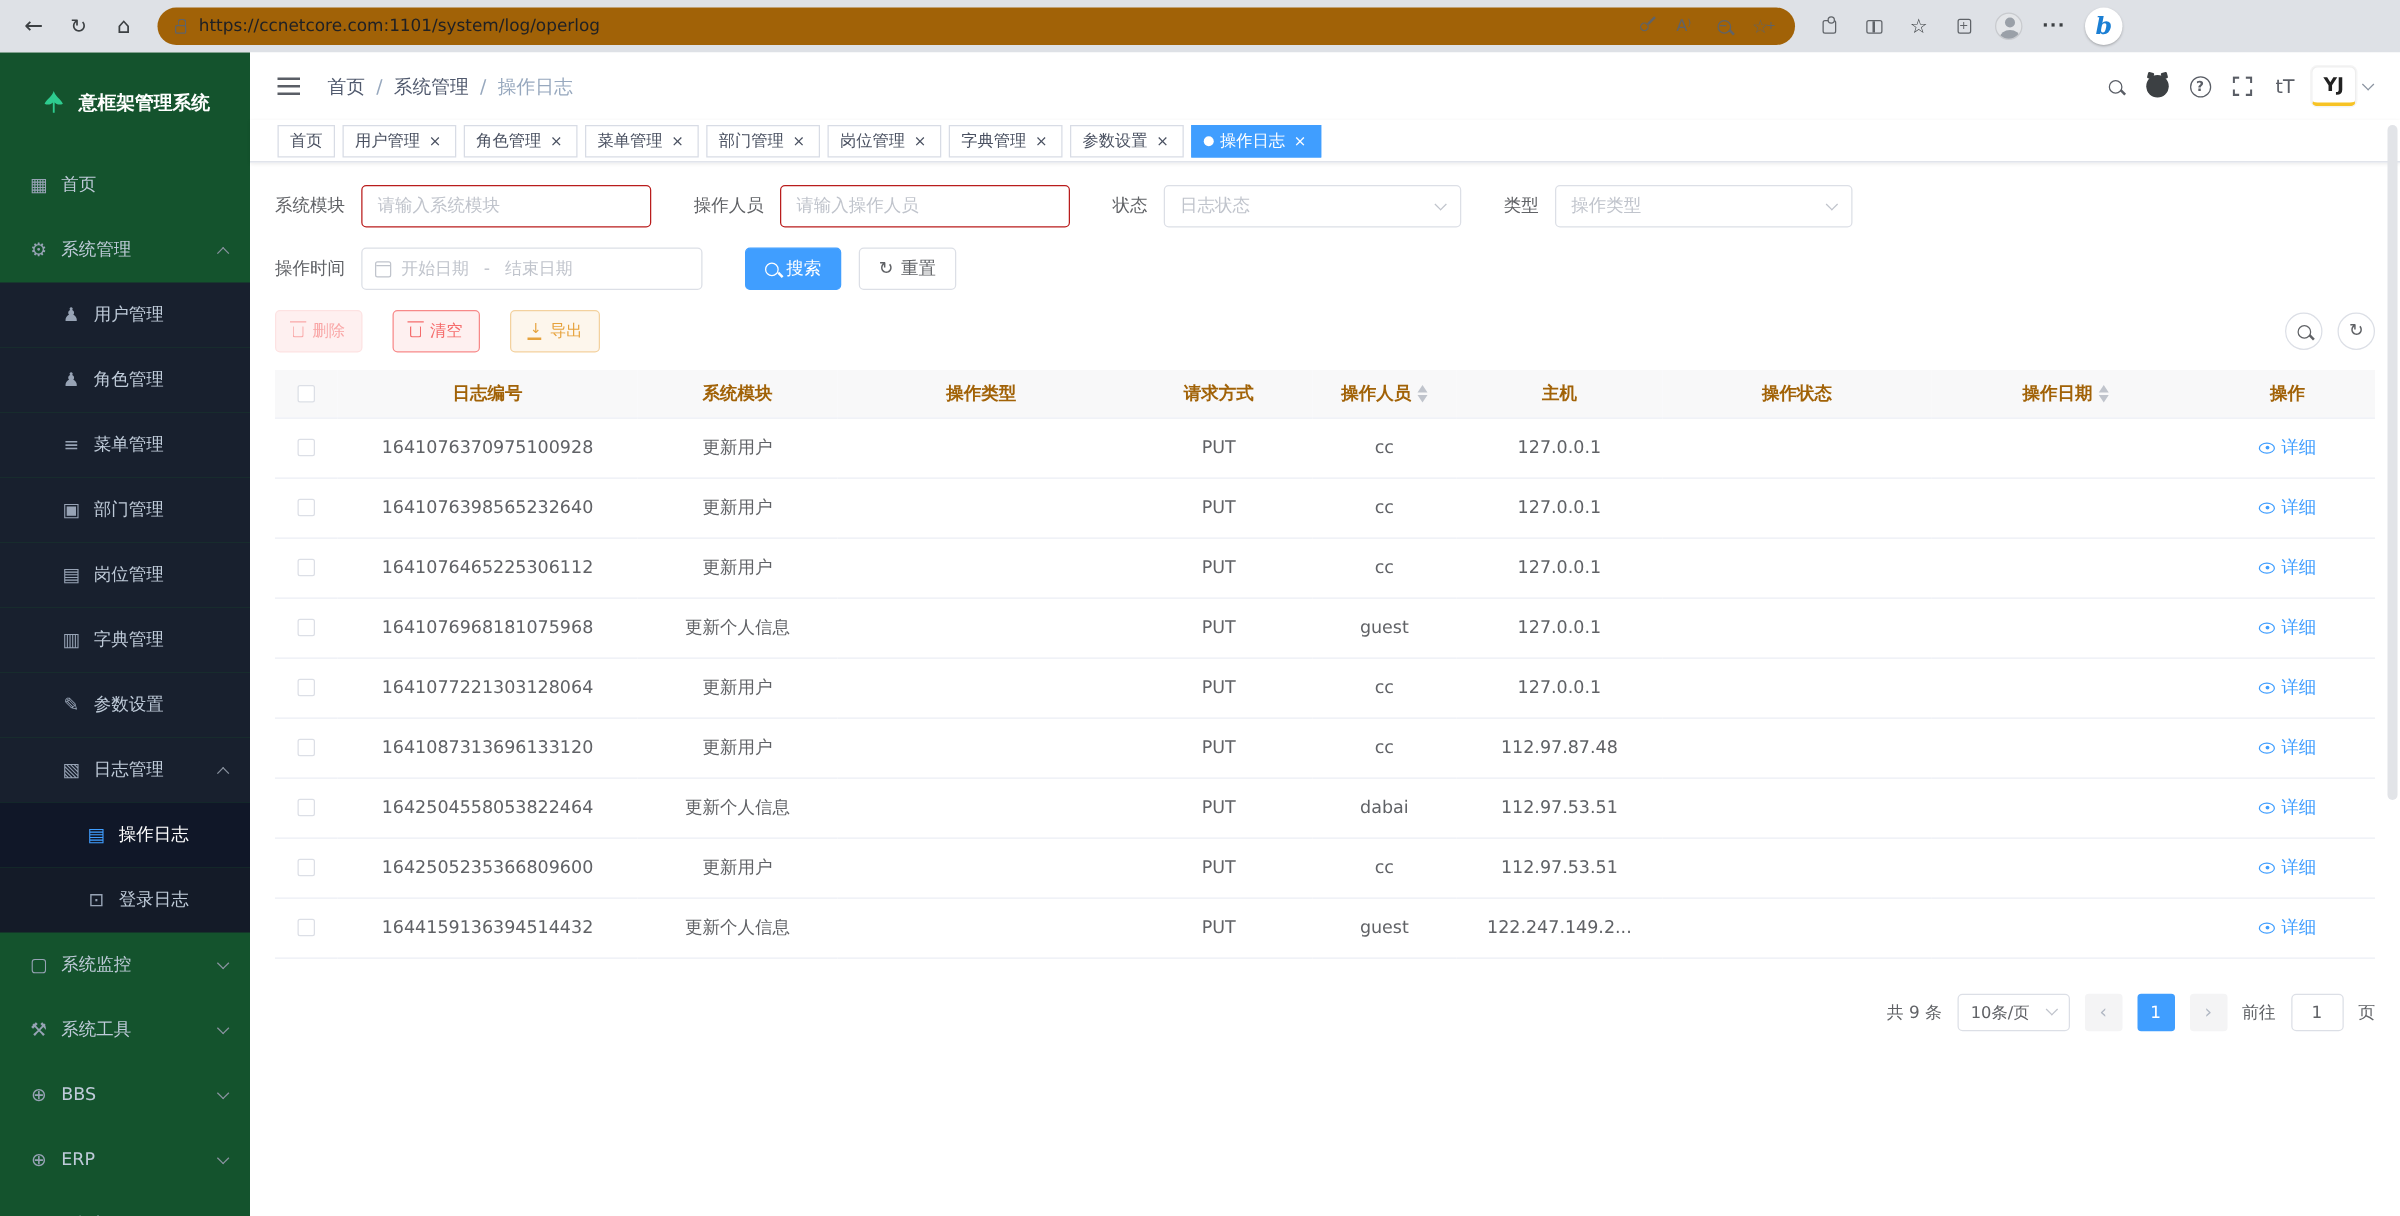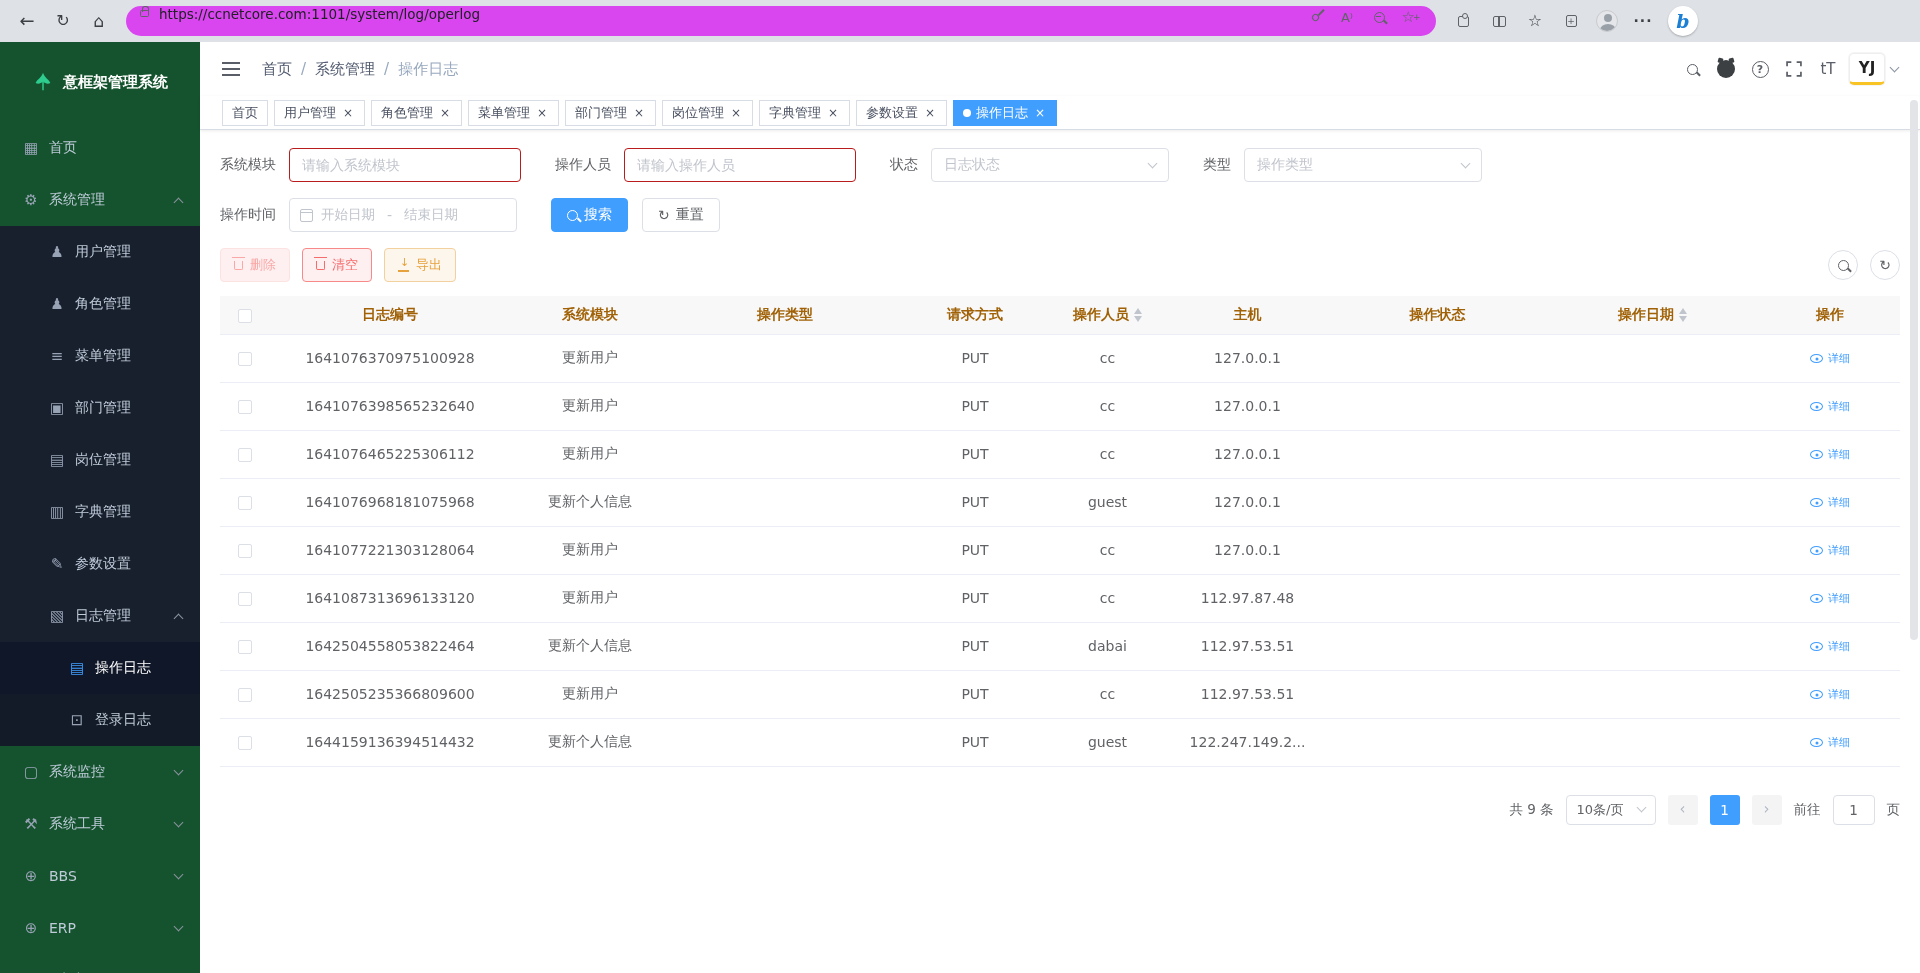--- a/index.html
+++ b/index.html
@@ -6,21 +6,21 @@
 html,body{width:1920px;height:973px;overflow:hidden}
 body{font-family:"DejaVu Sans","Liberation Sans",sans-serif;background:#fff;color:#606266;font-size:14px}
 
 
 .browser{height:42px;background:#dee1e6;display:flex;align-items:center;padding:0 10px;gap:2px}
 .b-btn{width:34px;height:32px;border-radius:6px;display:flex;align-items:center;justify-content:center;color:#3c4043;font-size:17px;flex:0 0 auto;cursor:pointer}
 .glyph{font-family:"DejaVu Sans",sans-serif;font-style:normal;line-height:1}
 .i-back::before{content:'←';font-size:18px}
 .i-refresh::before{content:'↻';font-size:16px}
 .i-home::before{content:'⌂';font-size:17px}
-.addr{height:30px;background:#d946ef;border-radius:15px;flex:1;max-width:1310px;display:flex;padding:0 14px;gap:10px;margin:0 8px}
+.addr{height:30px;background:#a16207;border-radius:15px;flex:1;max-width:1310px;display:flex;align-items:center;padding:0 14px;gap:10px;margin:0 8px}
 .addr .url{flex:1;font-size:13.5px;color:#202124;white-space:nowrap;overflow:hidden}
 .lock{width:9px;height:7px;border:1.3px solid #5f6368;border-radius:1.5px;position:relative;margin-top:4px;flex:0 0 auto}
 .lock::before{content:'';position:absolute;width:5px;height:5px;border:1.3px solid #5f6368;border-bottom:none;border-radius:3px 3px 0 0;top:-5.4px;left:.5px}
 .mini{width:22px;height:22px;display:flex;align-items:center;justify-content:center;color:#5f6368;flex:0 0 auto;cursor:pointer}
 .i-key{width:7px;height:7px;border:1.5px solid #5f6368;border-radius:50%;position:relative;transform:rotate(-45deg)}
 .i-key::after{content:'';position:absolute;left:6px;top:2px;width:8px;height:1.5px;background:#5f6368}
 .i-readaloud::before{content:'A⁾';font-size:13px;color:#5f6368}
 .mag{width:11px;height:11px;border:1.6px solid currentColor;border-radius:50%;position:relative;display:inline-block}
 .mag::after{content:'';position:absolute;width:5px;height:1.6px;background:currentColor;transform:rotate(45deg);right:-4.6px;bottom:-.6px}
 .mag.minus::before{content:'';position:absolute;left:1.6px;top:3.6px;width:4.6px;height:1.4px;background:currentColor}
@@ -92,31 +92,31 @@
 
 .content{flex:1;padding:18px 20px 0 20px;min-width:0;position:relative}
 .f-row{display:flex;align-items:center;margin-bottom:16px}
 .f-group{display:flex;align-items:center;margin-right:34px}
 .f-group label{color:#606266;font-size:14px;font-weight:500;margin-right:13px;white-space:nowrap}
 .f-input{width:232px;height:34px;border:1px solid #b91c1c;border-radius:4px;padding:0 12px;font-size:14px;color:#606266;outline:none;font-family:inherit}
 .f-input::placeholder{color:#c0c4cc}
 .f-select{width:238px;height:34px;border:1px solid #dcdfe6;border-radius:4px;padding:0 12px;display:flex;align-items:center;cursor:pointer}
 .f-select .ph{color:#c0c4cc;flex:1}
 .chev{width:7px;height:7px;border-right:1.4px solid #c0c4cc;border-bottom:1.4px solid #c0c4cc;transform:rotate(45deg);margin-top:-4px}
-.f-date{width:228px;height:34px;border:1px solid #dcdfe6;border-radius:4px;padding:0 10px;display:flex;align-items:center;gap:8px;cursor:pointer}
+.f-date{width:273px;height:34px;border:1px solid #dcdfe6;border-radius:4px;padding:0 10px;display:flex;align-items:center;gap:8px;cursor:pointer}
 .f-date .ph{color:#c0c4cc;font-size:13.5px}
 .f-date .dsep{color:#c0c4cc;margin:0 4px}
 .cal{display:inline-block;width:13px;height:13px;border:1.3px solid #c0c4cc;border-radius:2px;position:relative;flex:0 0 auto}
 .cal::before{content:'';position:absolute;top:2.6px;left:0;width:100%;height:1.2px;background:#c0c4cc}
 .btn{height:34px;border-radius:4px;display:inline-flex;align-items:center;padding:0 15px;font-size:14px;cursor:pointer;border:1px solid #dcdfe6;background:#fff;color:#606266;gap:6px;font-family:inherit}
 .btn-primary{background:#409eff;border-color:#409eff;color:#fff}
 .i-reset::before{content:'↻';font-size:14px}
 
 .toolbar{display:flex;align-items:center;margin-bottom:14px}
-.btn-sm{height:32px;padding:16px 13px;font-size:13px;border-radius:4px;display:inline-flex;align-items:center;cursor:pointer;margin-right:12px;border:1px solid;font-family:inherit}
+.btn-sm{height:32px;padding:16px 13px;font-size:13px;border-radius:4px;display:inline-flex;align-items:center;cursor:pointer;margin-right:24px;border:1px solid;font-family:inherit}
 .btn-danger-disabled{background:#fef0f0;border-color:#fde2e2;color:#f9a7a7;cursor:not-allowed}
 .btn-danger{background:#fef0f0;border-color:#f78989;color:#f56c6c}
 .btn-warning{background:#fdf6ec;border-color:#f3d19e;color:#e6a23c}
 .trash{display:inline-block;width:9px;height:9px;border:1.3px solid currentColor;border-top:none;border-radius:0 0 2px 2px;position:relative;margin-right:7px}
 .trash::before{content:'';position:absolute;top:-3.5px;left:-3px;width:13px;height:1.3px;background:currentColor}
 .download{display:inline-block;width:11px;height:13px;position:relative;margin-right:7px}
 .download::before{content:'↓';position:absolute;top:-2px;left:2px;font-size:11px;line-height:11px}
 .download::after{content:'';position:absolute;bottom:0;left:0;width:11px;height:1.3px;background:currentColor}
 .tool-right{margin-left:auto;display:flex;align-items:center;gap:12px}
 .circle-btn{width:30px;height:30px;border:1px solid #dcdfe6;border-radius:50%;background:#fff;display:flex;align-items:center;justify-content:center;color:#606266;cursor:pointer}
@@ -124,21 +124,21 @@
 
 
 table{width:100%;border-collapse:collapse;table-layout:fixed}
 th{height:38px;background:#f8f8f9;color:#a16207;font-size:14px;font-weight:bold;border-bottom:1px solid #ebeef5;text-align:center;white-space:nowrap}
 td{height:48px;border-bottom:1px solid #ebeef5;text-align:center;font-size:14px;color:#606266;white-space:nowrap;overflow:hidden;text-overflow:ellipsis}
 .cb{display:inline-block;width:14px;height:14px;border:1px solid #dcdfe6;border-radius:2px;background:#fff;vertical-align:middle;cursor:pointer}
 .sort{display:inline-flex;flex-direction:column;margin-left:5px;vertical-align:middle;gap:2px;cursor:pointer}
 .sort i{width:0;height:0;border-left:4.5px solid transparent;border-right:4.5px solid transparent;display:block}
 .caret-up{border-bottom:6px solid #c0c4cc}
 .caret-down{border-top:6px solid #c0c4cc}
-.detail{color:#409eff;cursor:pointer;display:inline-flex;align-items:center;gap:5px;text-decoration:none;font-size:11px}
+.detail{color:#409eff;cursor:pointer;display:inline-flex;align-items:center;gap:5px;text-decoration:none;font-size:14px}
 .eye{display:inline-block;width:13px;height:9px;border:1.3px solid currentColor;border-radius:50%;position:relative}
 .eye::after{content:'';position:absolute;left:50%;top:50%;transform:translate(-50%,-50%);width:3px;height:3px;border-radius:50%;background:currentColor}
 
 
 .pagination{display:flex;align-items:center;justify-content:flex-end;margin-top:28px;gap:12px;font-size:13.5px;color:#606266}
 .pg-select{height:30px;border:1px solid #dcdfe6;border-radius:4px;padding:0 10px;display:flex;align-items:center;gap:14px;cursor:pointer;font-size:13px}
 .pg-btn{min-width:30px;height:30px;background:#f4f4f5;border-radius:3px;display:flex;align-items:center;justify-content:center;color:#b0b7c3;font-size:15px;cursor:pointer}
 .pg-btn.current{background:#409eff;color:#fff;font-size:13.5px;cursor:default}
 .i-prev::before{content:'‹'}
 .i-next::before{content:'›'}

